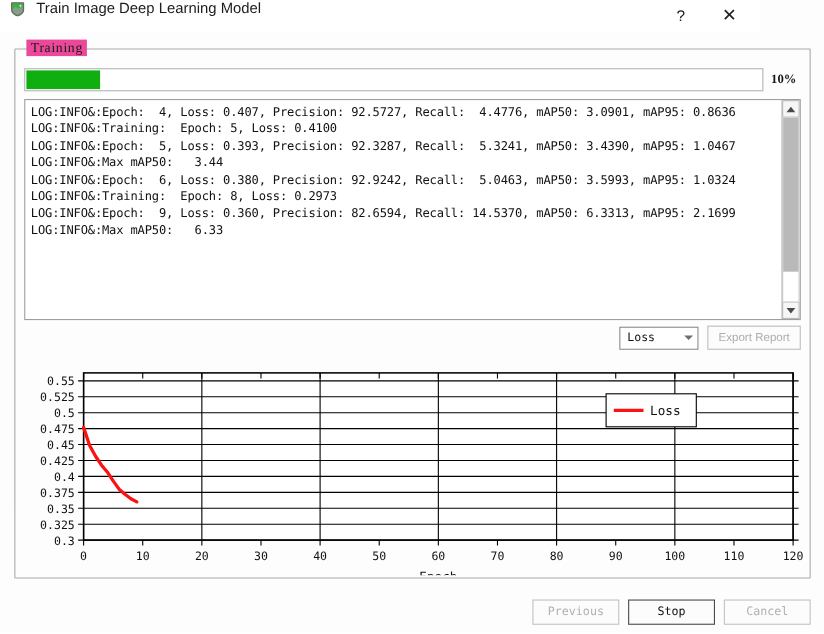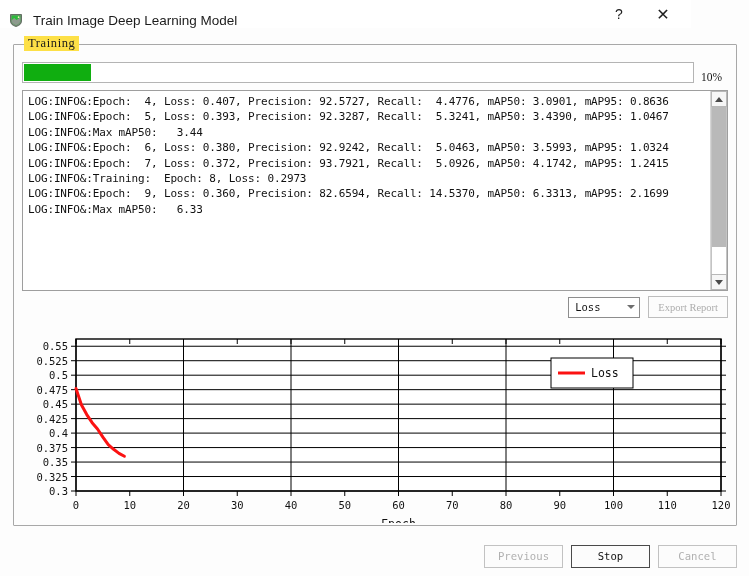--- a/index.html
+++ b/index.html
@@ -17,21 +17,21 @@
     height: 576px;
     background: #fdfdfd;
   }
 
   
   .titlebar {
     position: absolute;
     left: 0; top: 0;
     width: 691px; height: 28px;
     display: flex;
-    align-items: flex-end;
+    align-items: flex-start;
     background: #ffffff;
   }
   .app-icon {
     margin-left: 8px;
     width: 16px; height: 16px;
     position: relative;
     flex: 0 0 auto;
   }
   .title-text {
     margin-left: 9px;
@@ -57,35 +57,36 @@
     position: absolute;
     left: 13px; top: 44px;
     width: 724px; height: 482px;
     border: 1px solid #a8a8a8;
     border-radius: 1px;
     background: transparent;
   }
   .groupbox-title {
     position: absolute;
     left: 10px; top: -9px;
-    background: #fde047;
+    background: #ec4899;
     padding: 0 4px;
     font-family: "Liberation Serif", serif;
     font-size: 12.5px;
     color: #1a1a1a;
     letter-spacing: 0.6px;
   }
 
   
   .progress-row {
     position: absolute;
     left: 8px; top: 16px;
     width: 706px; height: 22px;
     display: flex;
-    align-items: flex-end;
+    align-items: center;
+    font-weight: bold;
   }
   .progress-track {
     width: 672px; height: 21px;
     border: 1px solid #b4b4b4;
     background: #ffffff;
     position: relative;
     overflow: hidden;
   }
   .progress-fill {
     position: absolute;
@@ -191,21 +192,21 @@
     border-left: 4px solid transparent;
     border-right: 4px solid transparent;
     border-top: 4px solid #6e6e6e;
   }
   .export-btn {
     height: 22px;
     padding: 0 9px;
     border: 1px solid #bdbdbd;
     background: #fcfcfc;
     display: flex; align-items: center; justify-content: center;
-    font-family: Liberation Serif, serif;
+    font-family: Liberation Sans, sans-serif;
     font-size: 10.5px;
     color: #adadad;
   }
 
   
   .chart-wrap {
     position: absolute;
     left: 3px; top: 280px;
     width: 718px; height: 198px;
   }
@@ -263,24 +264,24 @@
     <div class="progress-row">
       <div class="progress-track">
         <div class="progress-fill" id="progress-fill" style="width: 10%;"></div>
       </div>
       <div class="progress-pct">10%</div>
     </div>
 
     <div class="logbox">
       <div class="log-area" id="log-area">
           <div class="log-line">LOG:INFO&amp;:Epoch:  4, Loss: 0.407, Precision: 92.5727, Recall:  4.4776, mAP50: 3.0901, mAP95: 0.8636</div>
+          <div class="log-line">LOG:INFO&amp;:Training:  Epoch: 5, Loss: 0.4100</div>
           <div class="log-line">LOG:INFO&amp;:Epoch:  5, Loss: 0.393, Precision: 92.3287, Recall:  5.3241, mAP50: 3.4390, mAP95: 1.0467</div>
           <div class="log-line">LOG:INFO&amp;:Max mAP50:   3.44</div>
           <div class="log-line">LOG:INFO&amp;:Epoch:  6, Loss: 0.380, Precision: 92.9242, Recall:  5.0463, mAP50: 3.5993, mAP95: 1.0324</div>
-          <div class="log-line">LOG:INFO&amp;:Epoch:  7, Loss: 0.372, Precision: 93.7921, Recall:  5.0926, mAP50: 4.1742, mAP95: 1.2415</div>
           <div class="log-line">LOG:INFO&amp;:Training:  Epoch: 8, Loss: 0.2973</div>
           <div class="log-line">LOG:INFO&amp;:Epoch:  9, Loss: 0.360, Precision: 82.6594, Recall: 14.5370, mAP50: 6.3313, mAP95: 2.1699</div>
           <div class="log-line">LOG:INFO&amp;:Max mAP50:   6.33</div>
         </div>
       <div class="scrollbar">
         <div class="sb-btn">
           <div class="sb-arrow up"></div>
         </div>
         <div class="sb-track">
           <div class="sb-thumb"></div>

